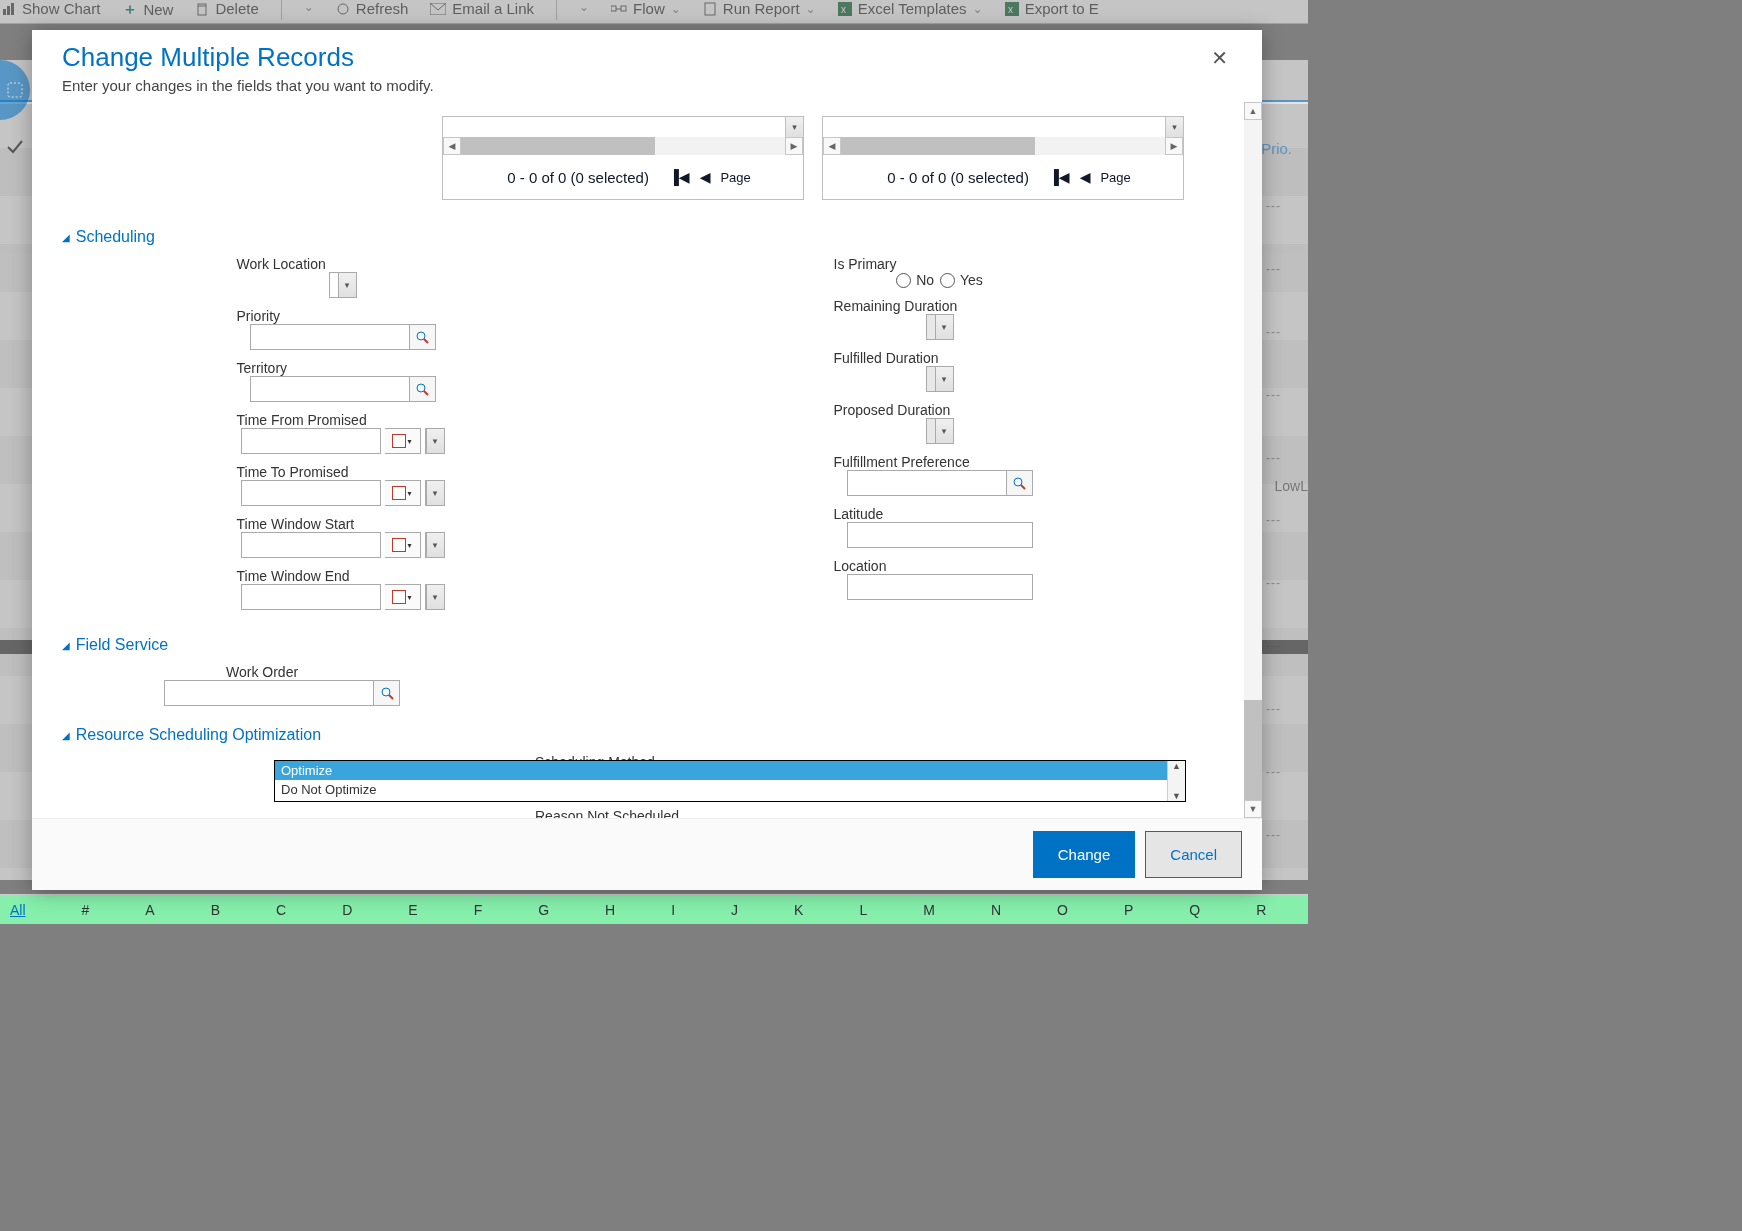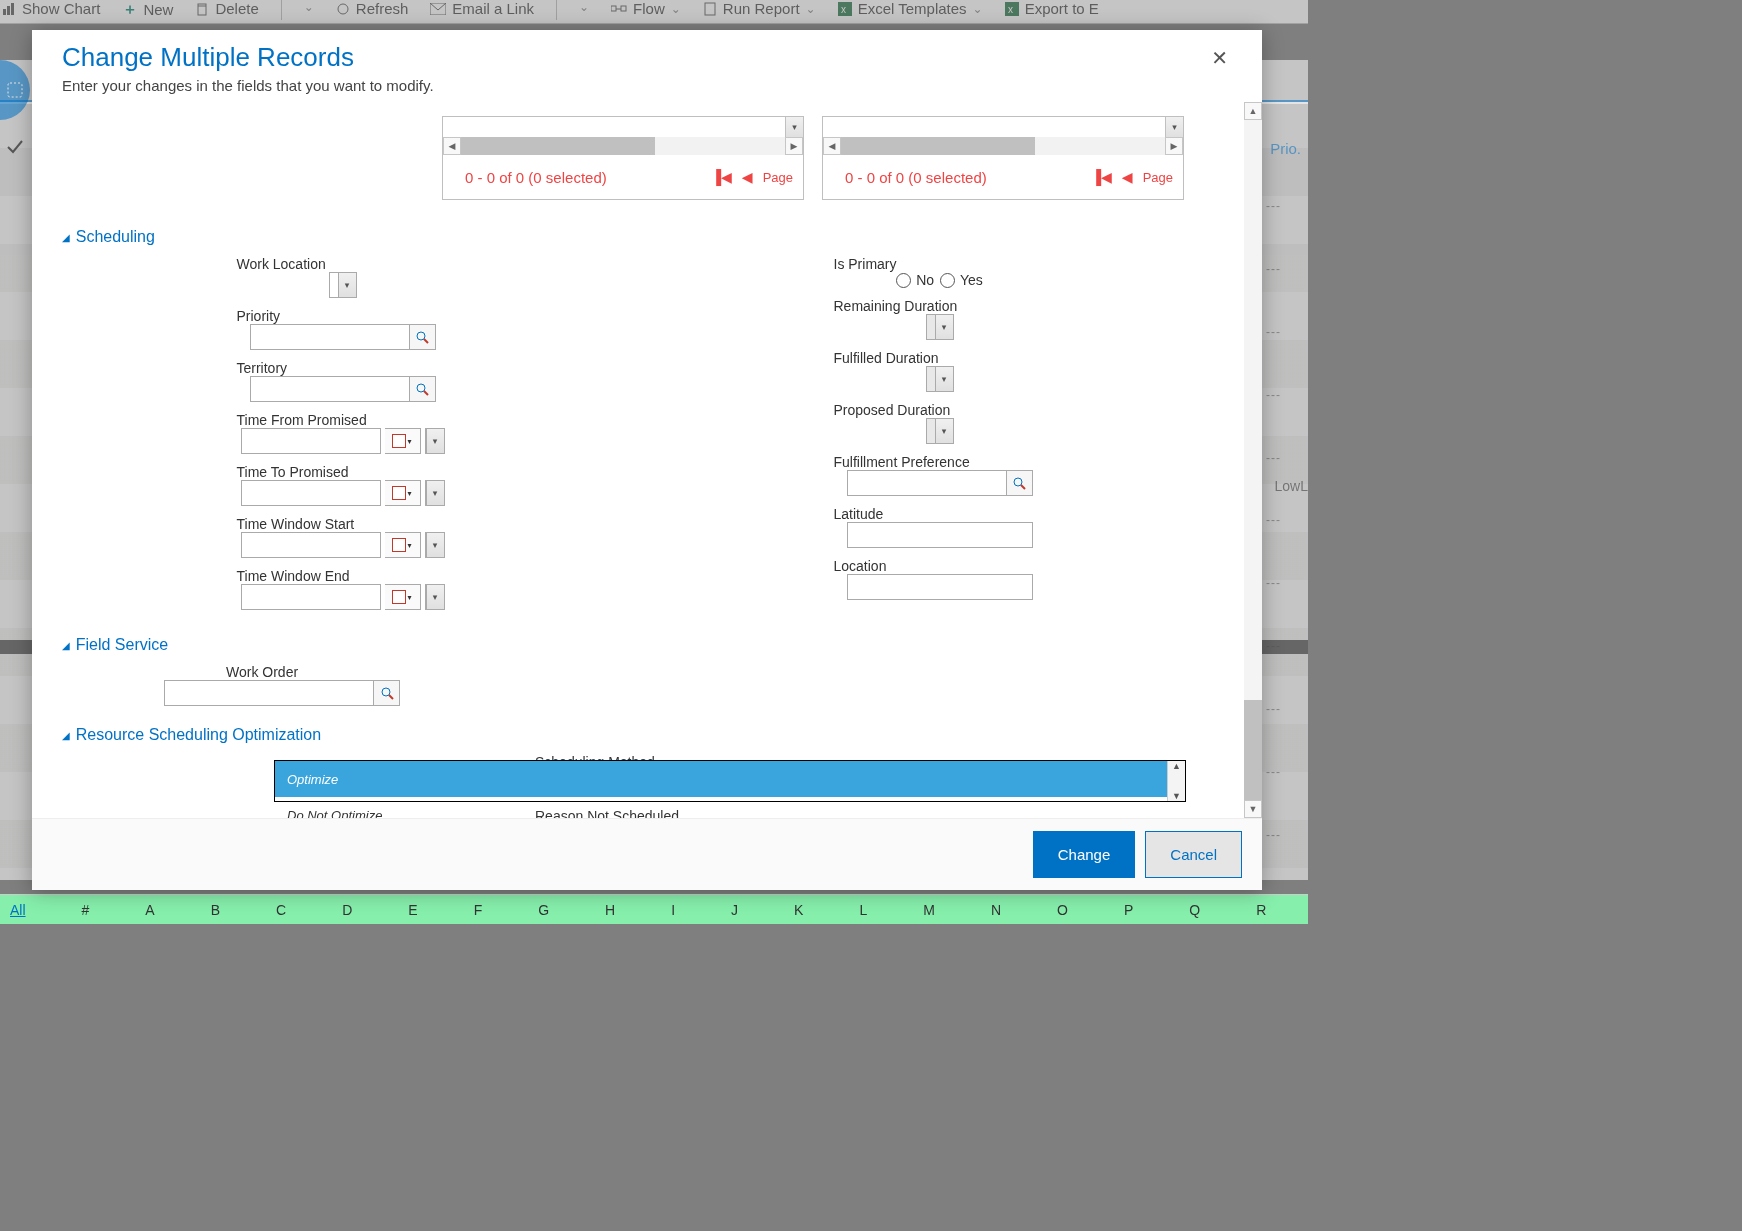--- a/index.html
+++ b/index.html
@@ -73,21 +73,21 @@
     position:absolute; left:0; top:60px; width:30px; height:60px;
     background:#0072c6; opacity:0.55;
     border-top-right-radius:30px; border-bottom-right-radius:30px;
     display:flex; align-items:center; justify-content:center;
   }
   .bg-selrow {
     position:absolute; left:0; right:0; top:640px; height:14px;
     background:#666;
   }
   .bg-right-label {
-    position:absolute; right:7px; top:140px;
+    position:absolute; right:16px; top:140px;
     color:#0072c6; font-size:15px; opacity:0.55;
   }
   .bg-right-label2 {
     position:absolute; right:0px; top:478px;
     color:#333; font-size:14px; opacity:0.55;
   }
   .bg-dashes {
     position:absolute; right:18px; top:175px; bottom:58px; width:24px;
     opacity:0.55;
     display:flex; flex-direction:column; justify-content:space-around;
@@ -209,24 +209,24 @@
     flex:1; background:#f2f2f2; position:relative;
   }
   .grid-panel .hscroll .thumb {
     position:absolute; left:0; top:0; bottom:0; width:60%;
     background:#c0c0c0;
   }
   .grid-panel .status {
     height: 44px;
     display: flex;
     align-items: center;
-    justify-content: space-between;
+    justify-content: center;
     padding: 0 10px 0 22px;
     font-size: 15px;
-    color:#ef4444;
+    color:#0f172a;
     gap:20px;
   }
   .grid-panel .navicons { display:flex; gap:10px; align-items:center; font-size:13px;}
   .grid-panel .navicons .ico { font-size:14px;}
 
   
   .section-head {
     display: flex;
     align-items: center;
     gap: 6px;
@@ -328,26 +328,25 @@
   
   .dropdown-open {
     position: relative;
     border: 1px solid #000;
     height: 42px;
     width: 912px;
     margin-left: 212px;
     background:#fff;
   }
   .dropdown-open .opt {
-    height: 36px;
+    height: 19px;
     font-size: 13px;
-    padding: 1px 12px;
+    padding: 1px 6px;
     display:flex; align-items:center;
     color:#333;
-    font-style:italic;
   }
   .dropdown-open .opt.selected { background:#3aa5dd; color:#fff;}
   .dropdown-open .vsb {
     position:absolute; right:0; top:0; bottom:0; width:18px;
     background:#f4f4f4; border-left:1px solid #ccc;
     display:flex; flex-direction:column; justify-content:space-between;
     font-size:9px; color:#555; align-items:center;
   }
 
   .scroll-rail {

